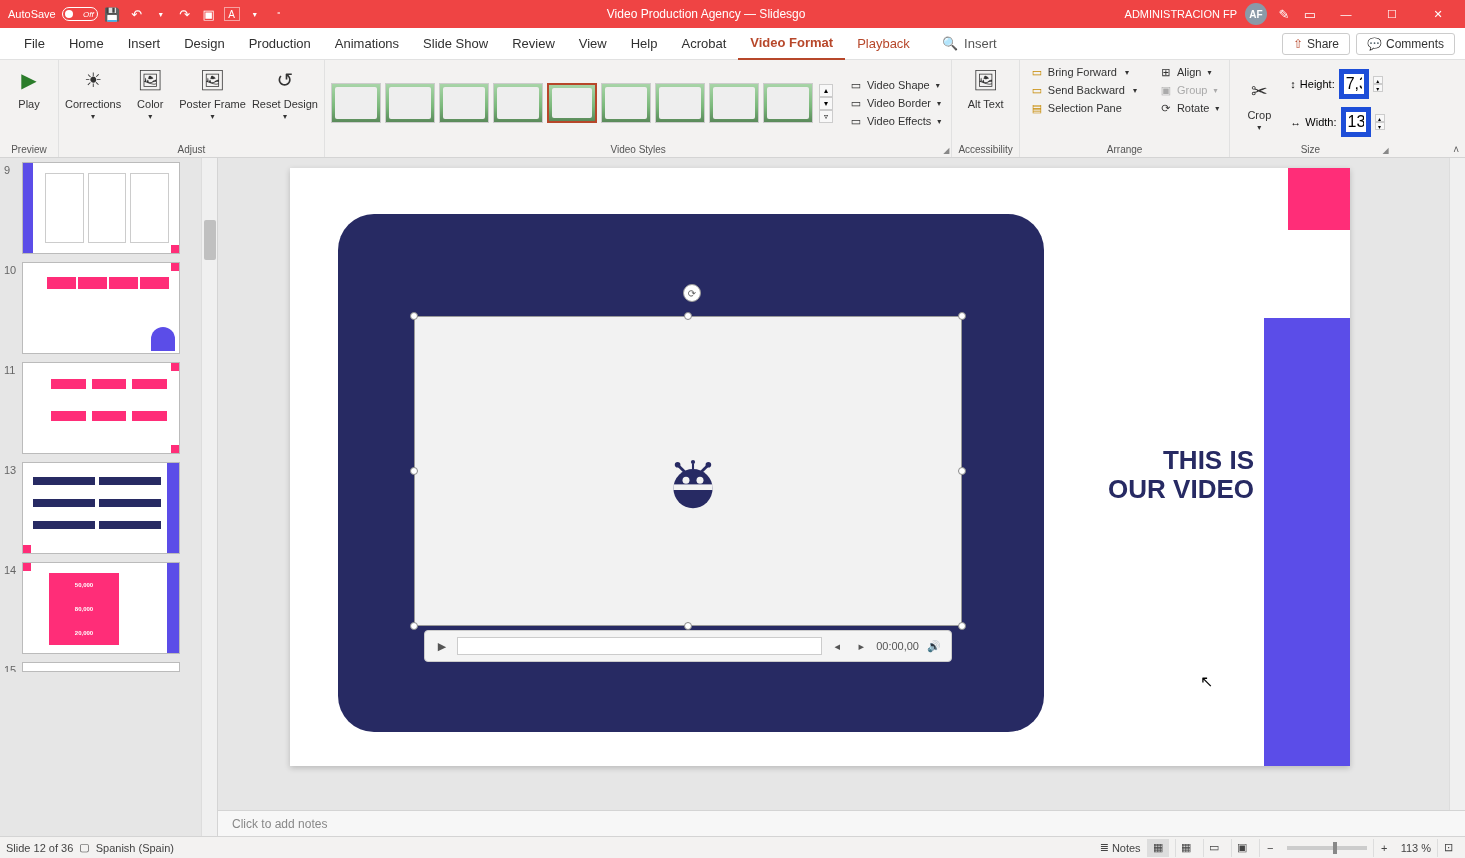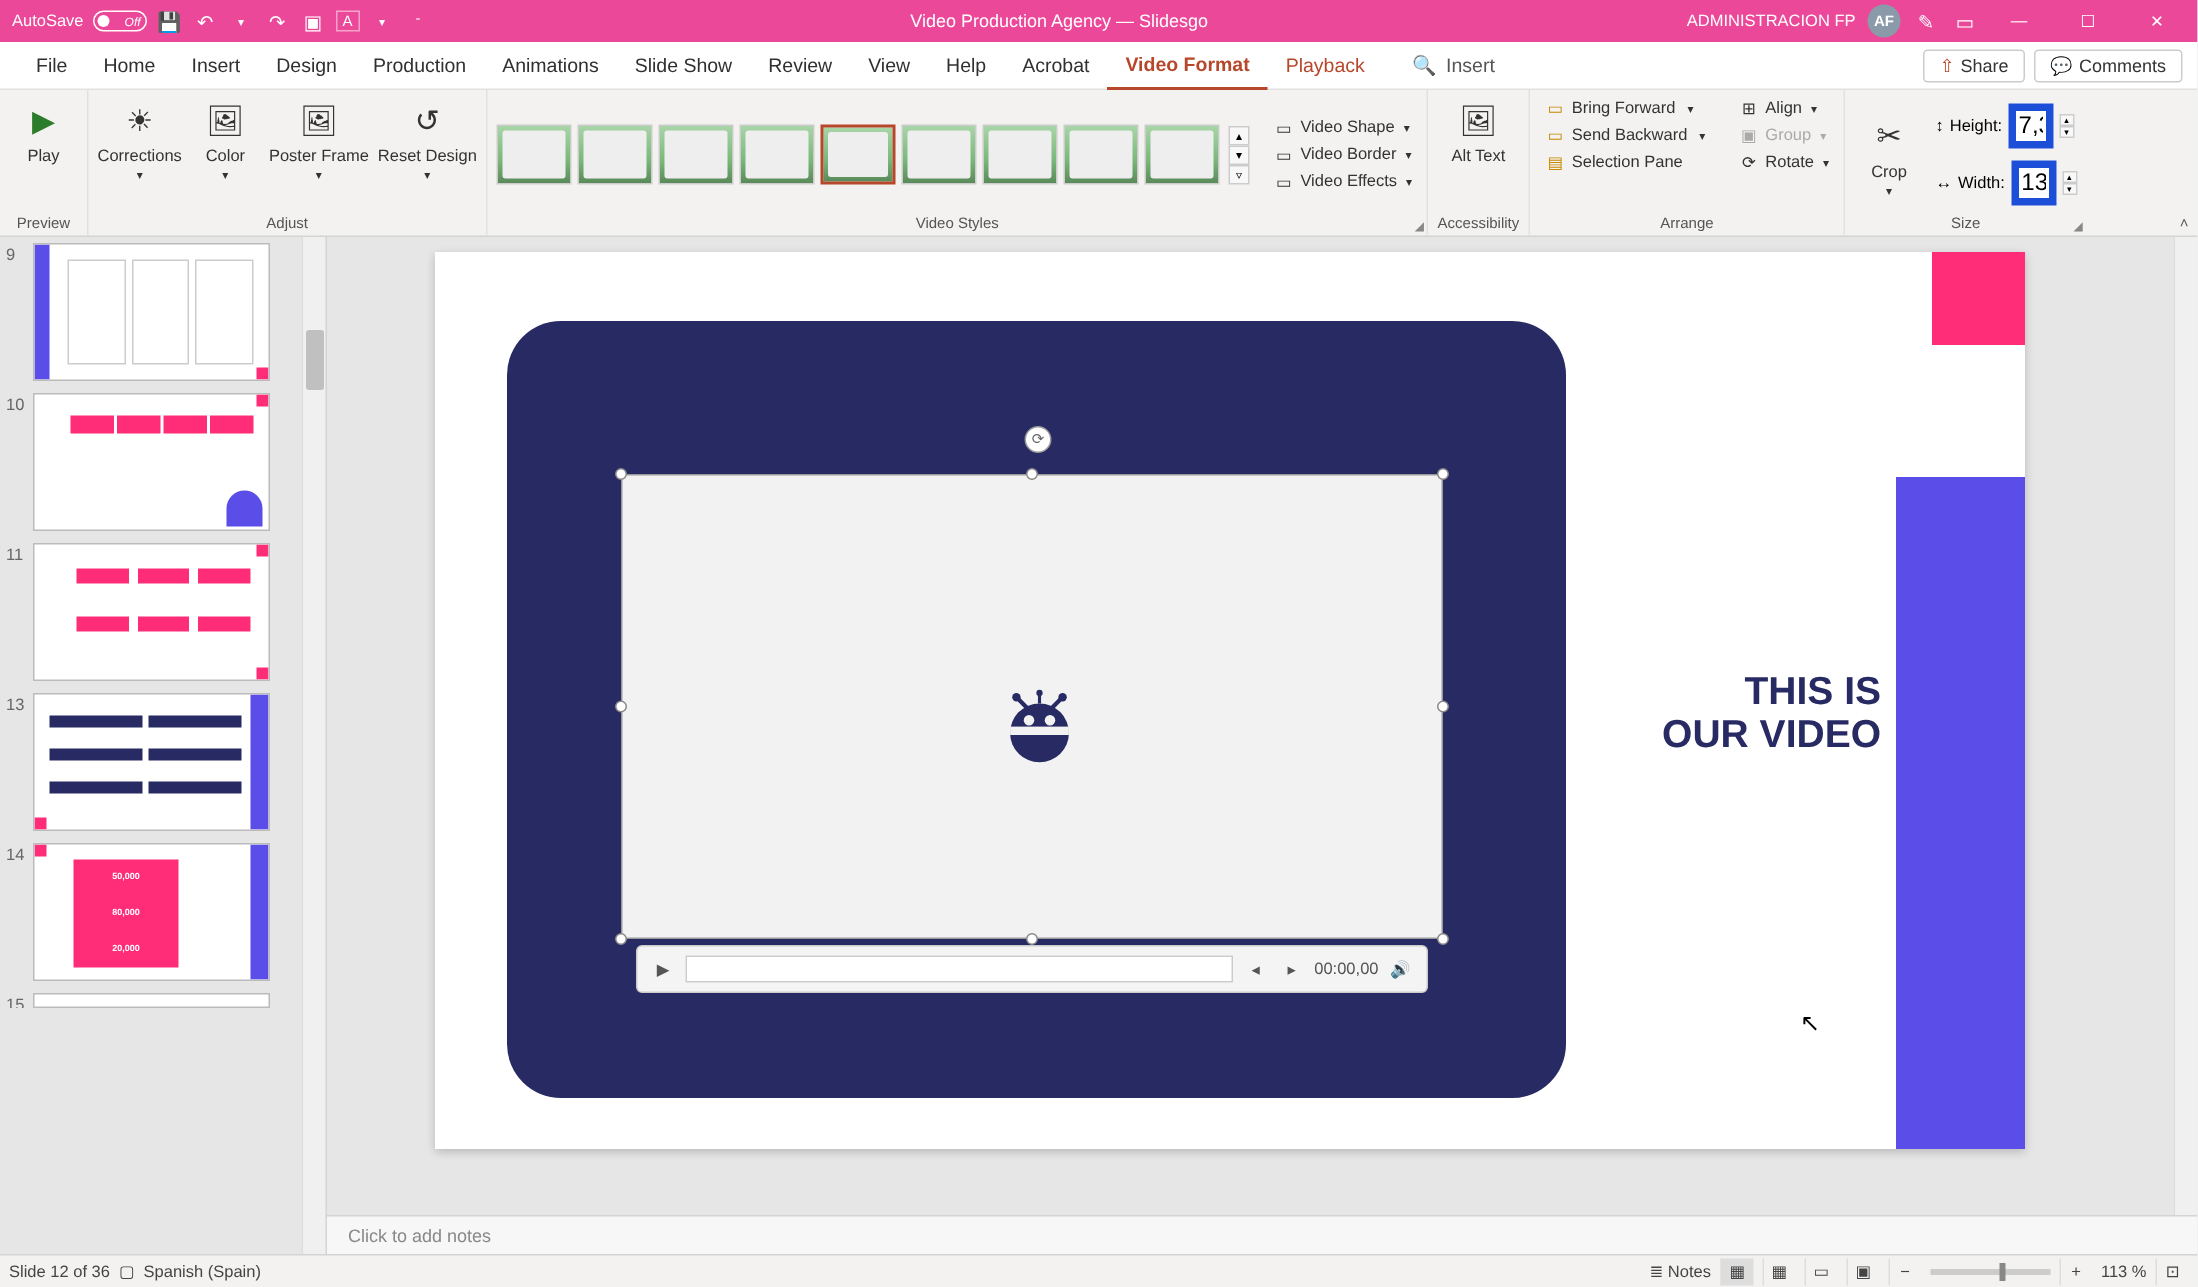--- a/index.html
+++ b/index.html
@@ -1,19 +1,19 @@
 <!DOCTYPE html>
 <html><head>
 <meta charset="utf-8">
 <style>
 * { margin: 0; padding: 0; box-sizing: border-box; font-family: "Segoe UI", Arial, sans-serif; }
 body { width: 1465px; height: 858px; background: #e6e6e6; overflow: hidden; position: relative; }
 
 
-.titlebar { height: 28px; background: #ec4899; display: flex; align-items: center; color: white; font-size: 12px; }
+.titlebar { height: 28px; background: #ef4444; display: flex; align-items: center; color: white; font-size: 12px; }
 .titlebar .left { display: flex; align-items: center; gap: 6px; padding-left: 8px; }
 .titlebar .autosave-label { font-size: 11px; }
 .titlebar .autosave-toggle { width: 36px; height: 14px; border: 1px solid white; border-radius: 8px; display: flex; align-items: center; position: relative; }
 .titlebar .autosave-toggle .knob { width: 8px; height: 8px; border-radius: 50%; background: white; margin-left: 2px; }
 .titlebar .autosave-toggle .off-text { font-size: 8px; position: absolute; right: 3px; font-style: italic; }
 .titlebar .qat-icon { width: 18px; height: 18px; display: flex; align-items: center; justify-content: center; font-size: 13px; }
 .titlebar .title-center { flex: 1; text-align: center; font-size: 12px; }
 .titlebar .right { display: flex; align-items: center; gap: 8px; padding-right: 8px; }
 .titlebar .avatar { width: 22px; height: 22px; border-radius: 50%; background: #8a9aa8; display: flex; align-items: center; justify-content: center; font-size: 10px; font-weight: bold; }
 .titlebar .win-btn { width: 38px; height: 28px; display: flex; align-items: center; justify-content: center; font-size: 11px; }

